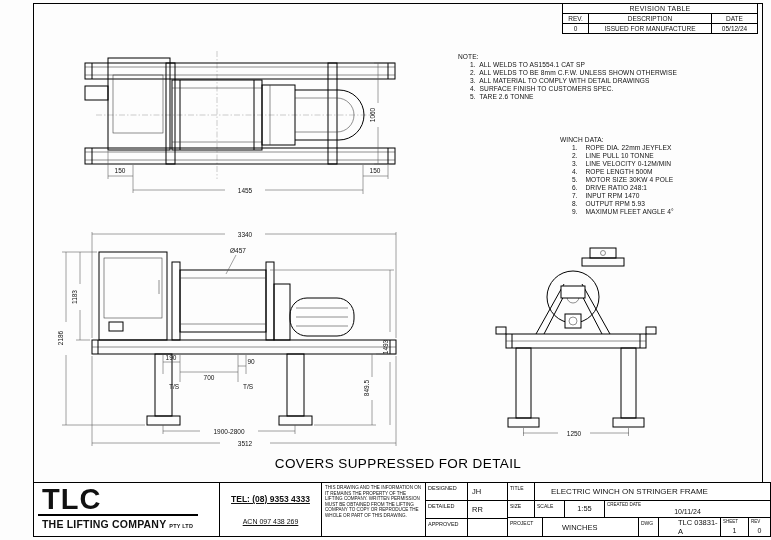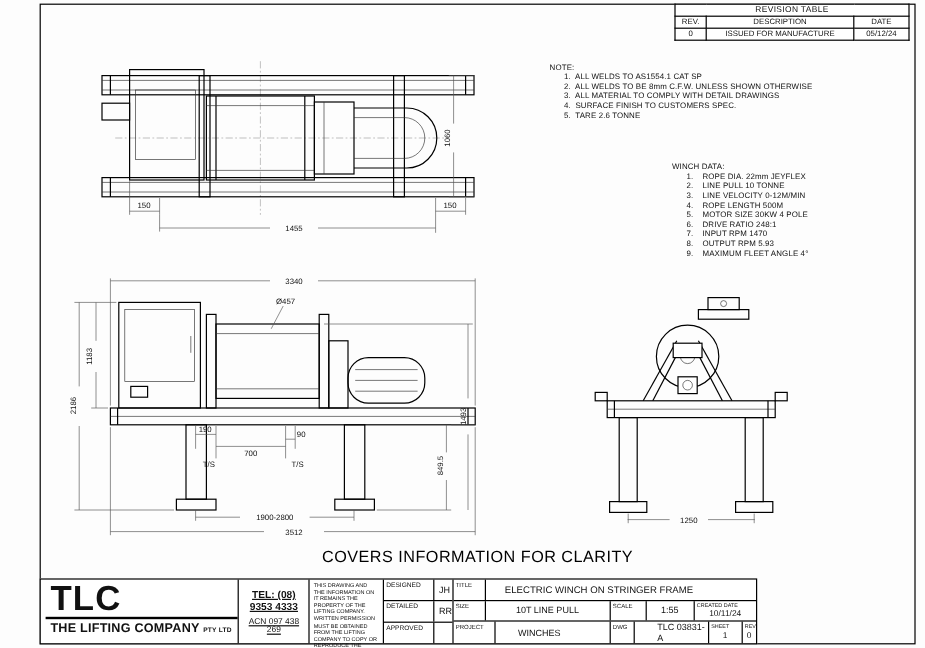--- a/index.html
+++ b/index.html
@@ -32,21 +32,21 @@
   .side-view { left:40px; top:222px; }
   .end-view  { left:478px; top:240px; }
   .ln   { stroke:#000; fill:none; stroke-width:1; }
   .thin { stroke:#333; fill:none; stroke-width:0.55; }
   .dim  { stroke:#555; fill:none; stroke-width:0.55; }
   .cl   { stroke:#999; fill:none; stroke-width:0.5; stroke-dasharray:6 2 1.5 2; }
   .wfill{ fill:#fff; stroke:#000; stroke-width:1; }
   svg text { font-size:6.5px; fill:#111; stroke:none; font-family:"Liberation Sans","DejaVu Sans",sans-serif; }
 
   
-  .title-block { position:absolute; left:33px; top:482px; width:598px; height:55px; border:1px solid #000; display:flex; background:#fff; }
+  .title-block { position:absolute; left:33px; top:482px; width:738px; height:55px; border:1px solid #000; display:flex; background:#fff; }
   .tb-col { border-left:1px solid #000; }
   .tb-col:first-child { border-left:none; }
 
   .tb-logo { width:185px; padding:2px 0 0 4px; }
   .logo-text { font-size:29px; font-weight:900; line-height:29px; letter-spacing:1px; border-bottom:2.5px solid #000; width:160px; padding-left:4px; }
   .logo-company { padding-left:4px; padding-top:2px; font-weight:bold; font-size:10.5px; letter-spacing:0.2px; }
   .company-suffix { font-size:5.5px; font-weight:bold; }
 
   .tb-contact { width:102px; display:flex; flex-direction:column; justify-content:space-around; text-align:center; padding:4px 2px;text-decoration:underline; }
   .tel { font-size:8.5px; font-weight:bold; }
@@ -279,21 +279,21 @@
   </g>
   <g class="dim">
     <line x1="45.5" y1="188" x2="45.5" y2="196"></line>
     <line x1="150.5" y1="188" x2="150.5" y2="196"></line>
     <line x1="45" y1="193" x2="80" y2="193"></line>
     <line x1="112" y1="193" x2="151" y2="193"></line>
   </g>
   <text x="96" y="195.5" text-anchor="middle">1250</text>
 </svg>
 
-<div class="caption">COVERS INFORMATION FOR CLARITY</div>
+<div class="caption">COVERS SUPPRESSED FOR DETAIL</div>
 
 <div class="title-block">
   <div class="tb-col tb-logo">
     <div class="logo-text">TLC</div>
     <div class="logo-company">
       <span>THE LIFTING COMPANY</span>
       <span class="company-suffix">PTY LTD</span>
     </div>
   </div>
   <div class="tb-col tb-contact">
@@ -315,21 +315,20 @@
       <span class="sign-value"></span>
     </div>
   </div>
   <div class="tb-col tb-main">
     <div class="tm-row">
       <div class="tm-cell tm-label w26">TITLE</div>
       <div class="tm-title">ELECTRIC WINCH ON STRINGER FRAME</div>
     </div>
     <div class="tm-row">
       <div class="tm-cell tm-label w26">SIZE</div>
-      <div class="tm-cell tm-value center w104">10T LINE PULL</div>
       <div class="tm-cell tm-label w30">SCALE</div>
       <div class="tm-cell tm-value center w40">1:55</div>
       <div class="tm-cell tm-stack grow">
         <div class="tm-stack-label">CREATED DATE</div>
         <div class="tm-stack-value">10/11/24</div>
       </div>
     </div>
     <div class="tm-row">
       <div class="tm-cell tm-label w34">PROJECT</div>
       <div class="tm-cell tm-value w96">WINCHES</div>

